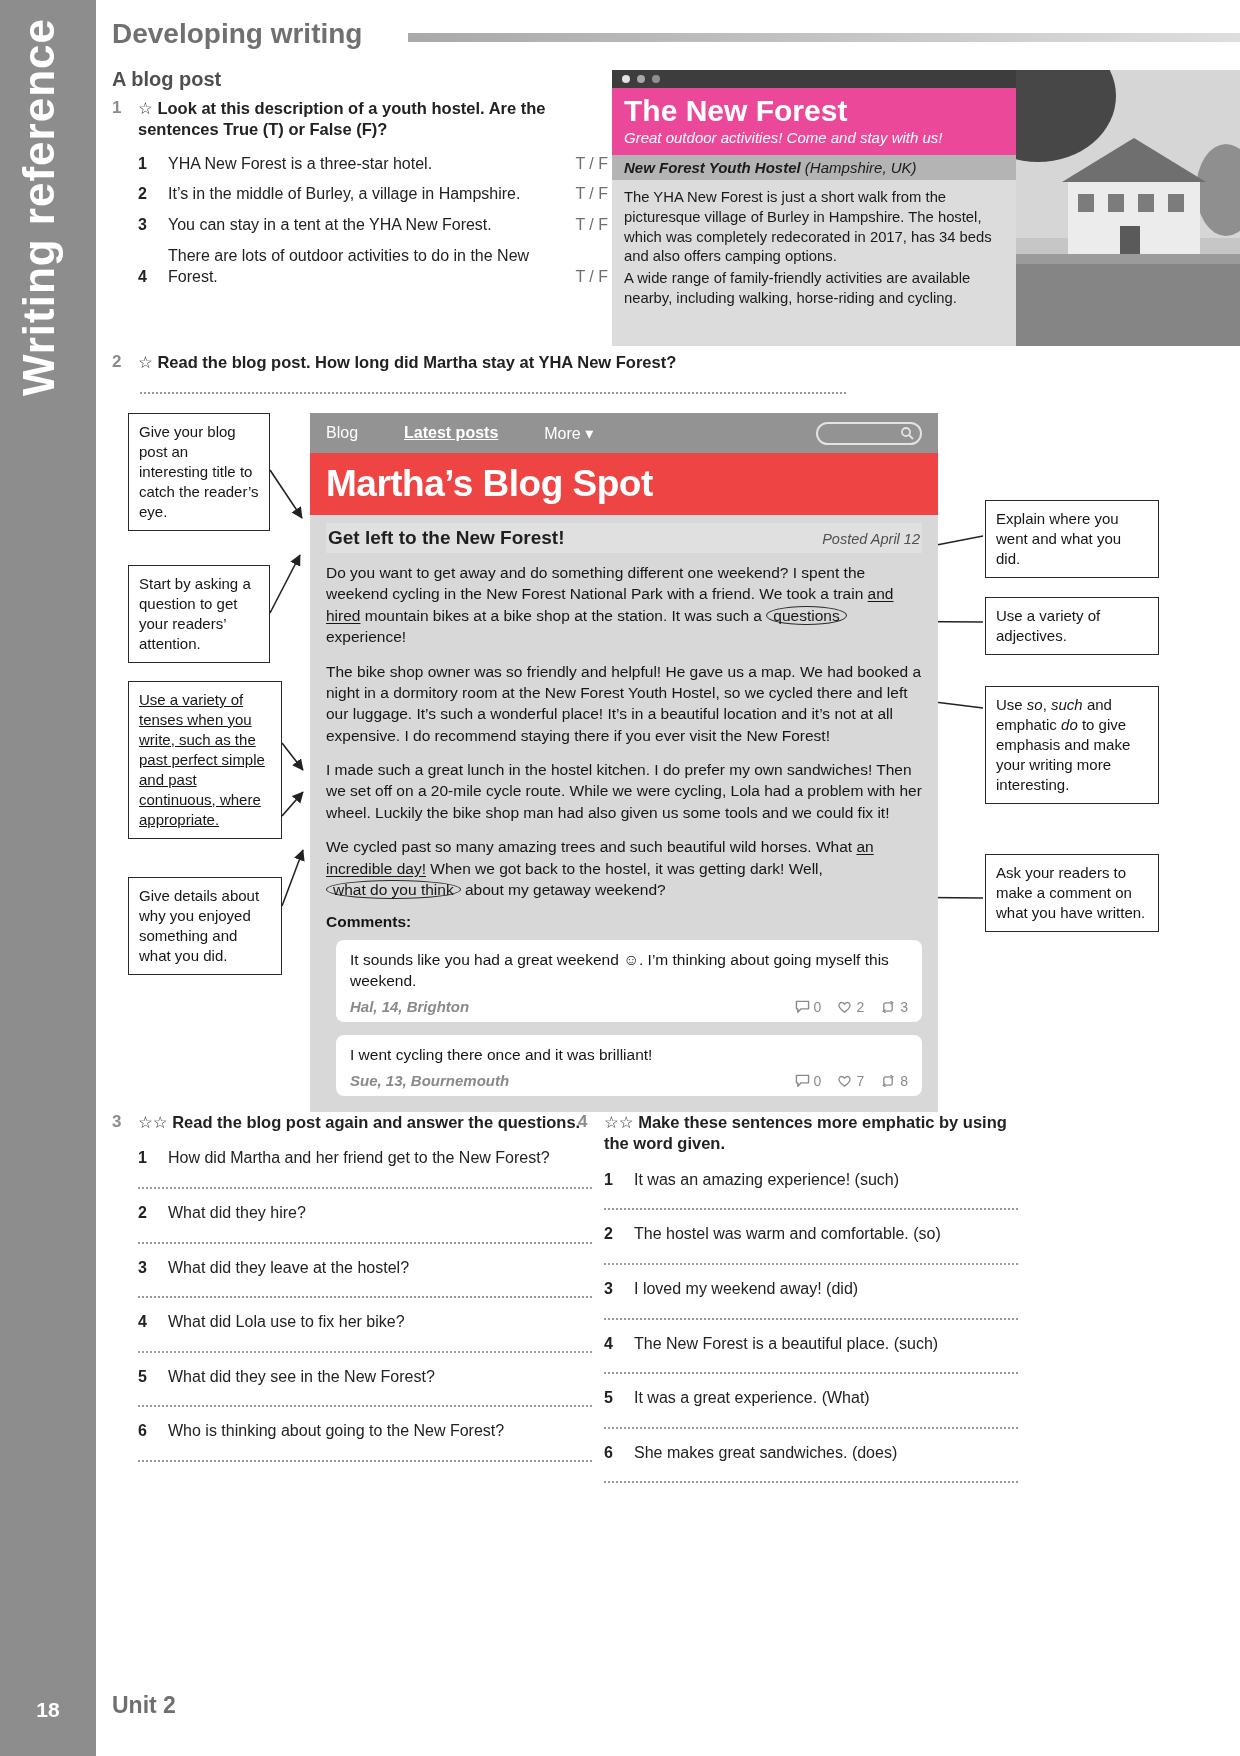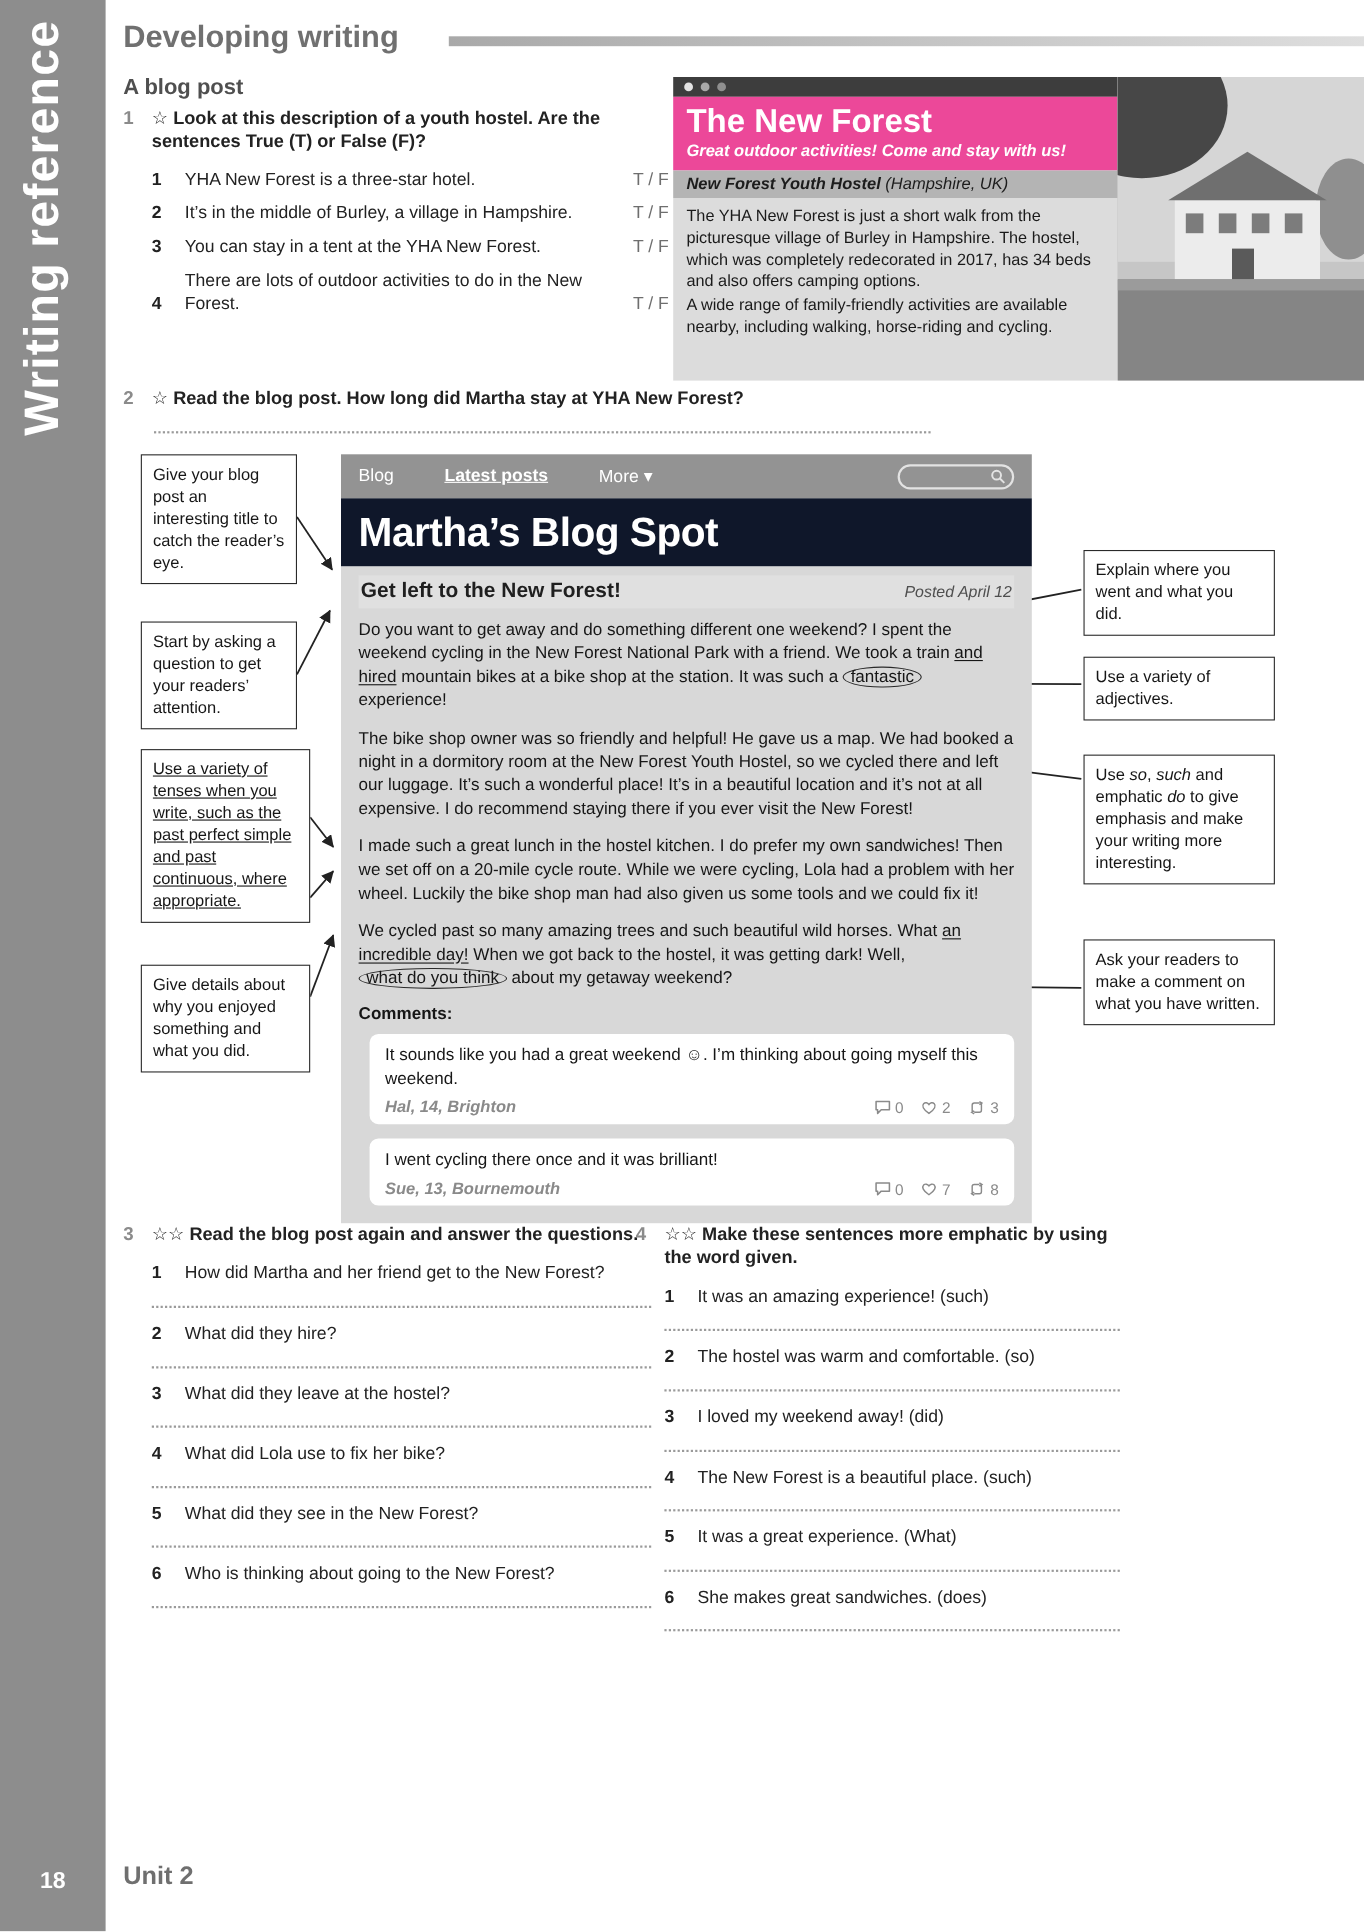--- a/index.html
+++ b/index.html
@@ -36,42 +36,42 @@
   .tf-mark { color:#6e6e6e; flex:none; }
 
   
   .hostel-card { position:absolute; left:612px; top:70px; width:628px; height:276px; display:flex; }
   .hostel-left { width:404px; display:flex; flex-direction:column; }
   .dots-bar { height:18px; background:#3d3d3d; display:flex; align-items:center; gap:7px; padding-left:10px; }
   .dot { width:8px; height:8px; border-radius:50%; }
   .dot-1 { background:#e3e3e3; } .dot-2 { background:#a8a8a8; } .dot-3 { background:#8f8f8f; }
   .hostel-head { background:#ec4899; color:#fff; padding:6px 12px 9px; }
   .hostel-title { font-size:30px; font-weight:bold; }
-  .hostel-tagline { font-size:15px; font-style:italic; font-weight:bold; margin-top:1px; }
+  .hostel-tagline { font-size:15px; font-style:italic; font-weight:normal; margin-top:1px; }
   .hostel-sub { background:#b4b4b4; padding:4px 12px; font-size:15px; font-style:italic; color:#1c1c1c; }
   .hostel-sub .sub-b { font-weight:bold; }
   .hostel-body { background:#dcdcdc; padding:8px 12px; font-size:14.8px; line-height:1.34; color:#1a1a1a; flex:1; }
   .hostel-body p { margin-bottom:2px; }
   .hostel-photo { width:224px; background:#b0b0b0; }
 
   
   .ex2 { position:absolute; left:112px; top:352px; width:1120px; }
   .ex2-line { position:absolute; left:140px; top:392px; width:706px; height:2px; border-bottom:2px dotted #9a9a9a; }
 
   
   .mid-band { position:absolute; left:0; top:408px; width:1240px; height:704px; }
   .arrows { position:absolute; inset:0; pointer-events:none; }
 
   .blog { position:absolute; left:310px; top:5px; width:628px; }
   .blog-nav { height:40px; background:#939393; display:flex; align-items:center; padding:0 16px; gap:46px; color:#fff; font-size:16px; }
   .nav-link { color:#fff; cursor:pointer; }
   .nav-latest { font-weight:bold; text-decoration:underline; }
   .search-box { margin-left:auto; width:106px; height:23px; border:2px solid #e3e3e3; border-radius:12px;
     display:flex; align-items:center; justify-content:flex-end; padding:0 6px; }
-  .blog-masthead { height:62px; background:#0f172a; color:#fff; display:flex; align-items:center; padding:0 16px; }
+  .blog-masthead { height:62px; background:#ef4444; color:#fff; display:flex; align-items:center; padding:0 16px; }
   .blog-title { font-size:37px; font-weight:bold; letter-spacing:-0.5px; }
   .blog-body { background:#d8d8d8; padding:8px 16px 14px; }
   .post-title-row { display:flex; align-items:baseline; margin-bottom:9px; background:#e0e0e0; padding:4px 2px; }
   .post-title { font-weight:bold; font-size:19px; color:#1f1f1f; flex:1; }
   .post-date { font-style:italic; font-size:14.5px; color:#4f4f4f; }
   .blog-body p { font-size:15.5px; line-height:1.38; color:#161616; margin-bottom:13px; }
   .circled { border:1.6px solid #2a2a2a; border-radius:50%; padding:0 6px; display:inline-block; line-height:1.12; }
   .uline { text-decoration:underline; text-underline-offset:2px; }
   .comments-label { font-weight:bold; font-size:15.5px; color:#161616; margin:2px 0 9px; }
   .comment-card { background:#fff; border-radius:8px; padding:10px 14px 7px; margin:0 0 13px 10px; }
@@ -226,21 +226,21 @@
         </span>
       </nav>
       <header class="blog-masthead">
         <span class="blog-title">Martha’s Blog Spot</span>
       </header>
       <div class="blog-body">
         <div class="post-title-row">
           <span class="post-title">Get left to the New Forest!</span>
           <span class="post-date">Posted April 12</span>
         </div>
-        <p><span>Do you want to get away and do something different one weekend? I spent the weekend cycling in the New Forest National Park with a friend. We took a train </span><span class="uline">and hired</span><span> mountain bikes at a bike shop at the station. It was such a </span><span class="circled">fantastic</span><span> experience!</span></p>
+        <p><span>Do you want to get away and do something different one weekend? I spent the weekend cycling in the New Forest National Park with a friend. We took a train </span><span class="uline">and hired</span><span> mountain bikes at a bike shop at the station. It was such a </span><span class="circled">questions</span><span> experience!</span></p>
         <p>The bike shop owner was so friendly and helpful! He gave us a map. We had booked a night in a dormitory room at the New Forest Youth Hostel, so we cycled there and left our luggage. It’s such a wonderful place! It’s in a beautiful location and it’s not at all expensive. I do recommend staying there if you ever visit the New Forest!</p>
         <p>I made such a great lunch in the hostel kitchen. I do prefer my own sandwiches! Then we set off on a 20-mile cycle route. While we were cycling, Lola had a problem with her wheel. Luckily the bike shop man had also given us some tools and we could fix it!</p>
         <p><span>We cycled past so many amazing trees and such beautiful wild horses. What </span><span class="uline">an incredible day!</span><span> When we got back to the hostel, it was getting dark! Well, </span><span class="circled">what do you think</span><span> about my getaway weekend?</span></p>
 
         <div class="comments-label">Comments:</div>
 
         <div class="comment-card">
           <div class="comment-text"><span>It sounds like you had a great weekend </span><span>☺</span><span>. I’m thinking about going myself this weekend.</span></div>
           <div class="comment-meta">
             <span class="comment-author">Hal, 14, Brighton</span>

